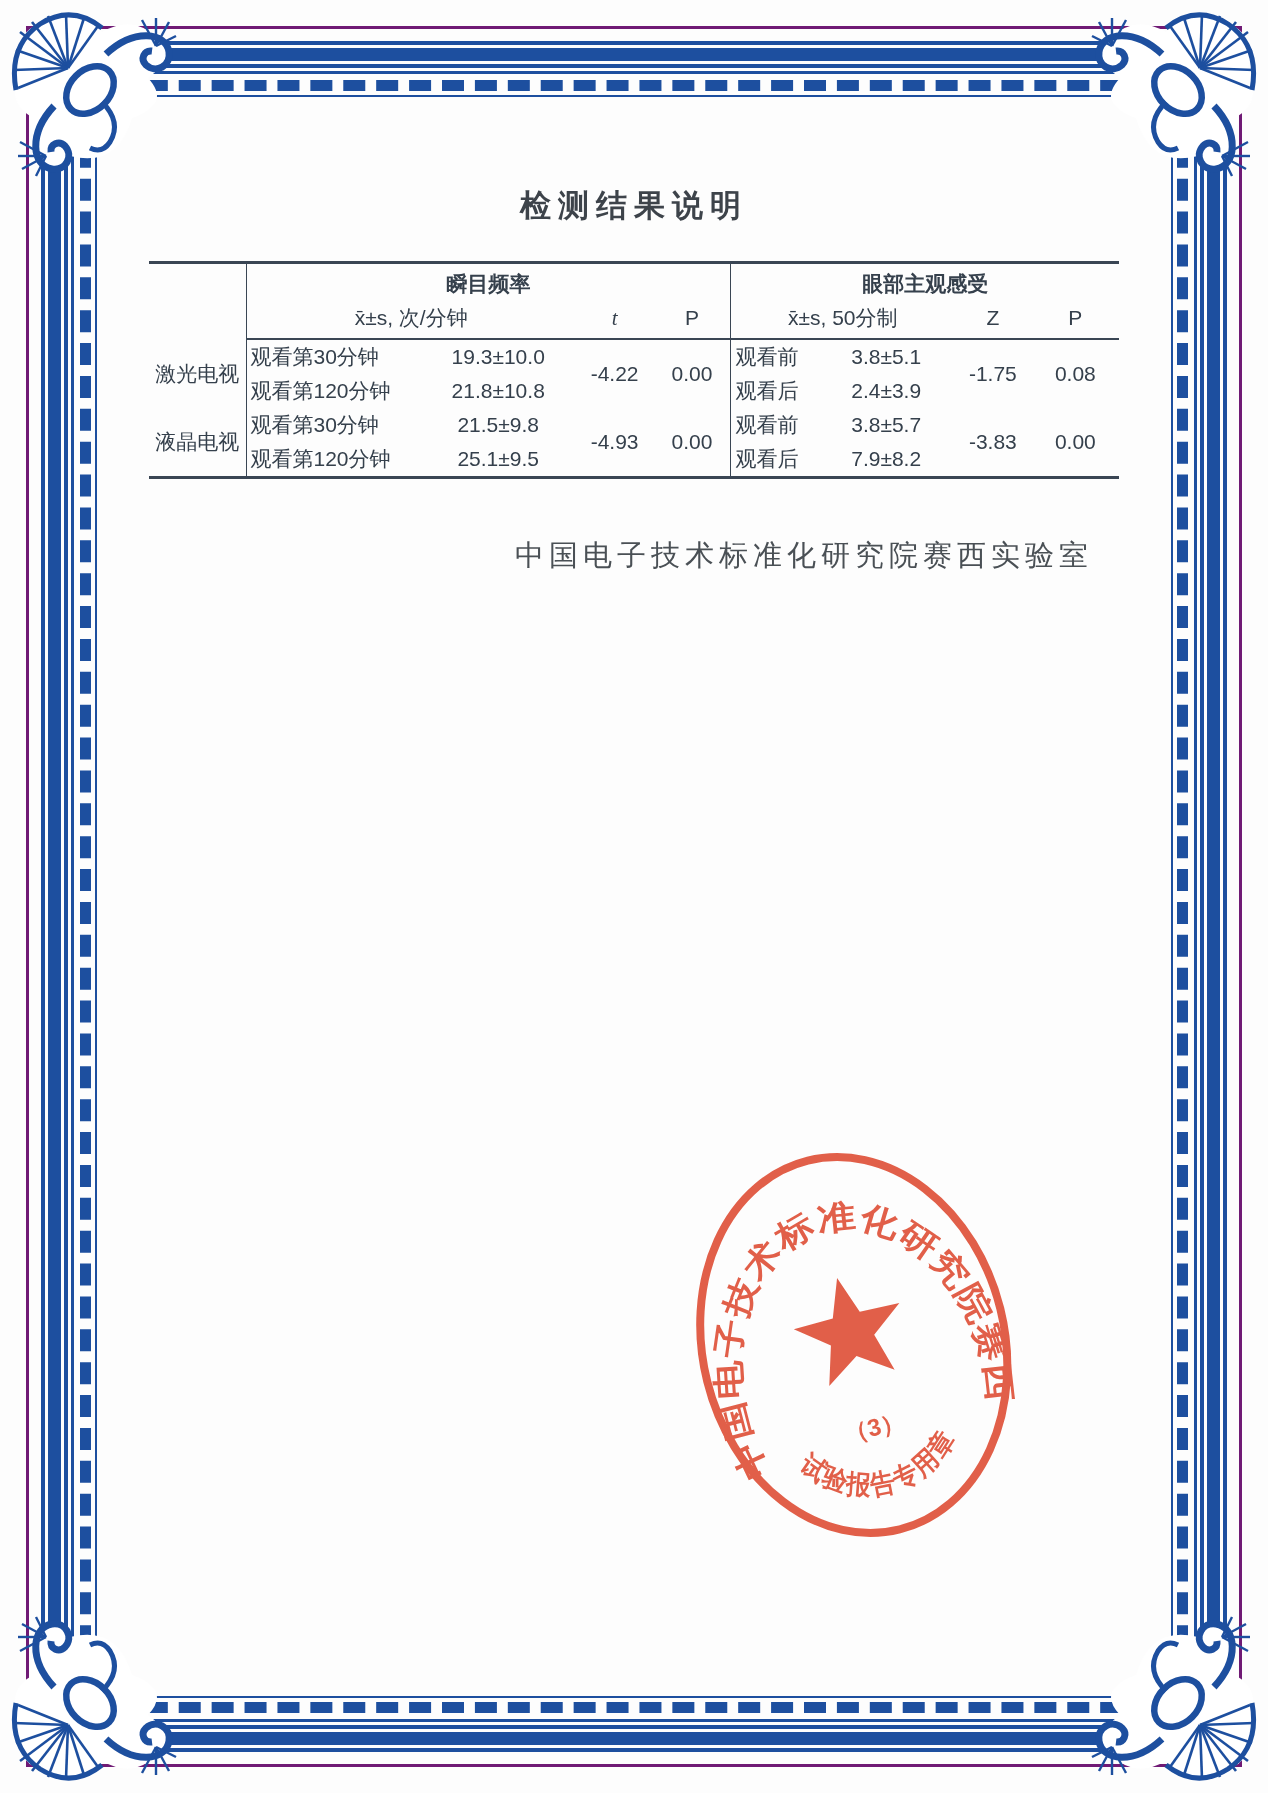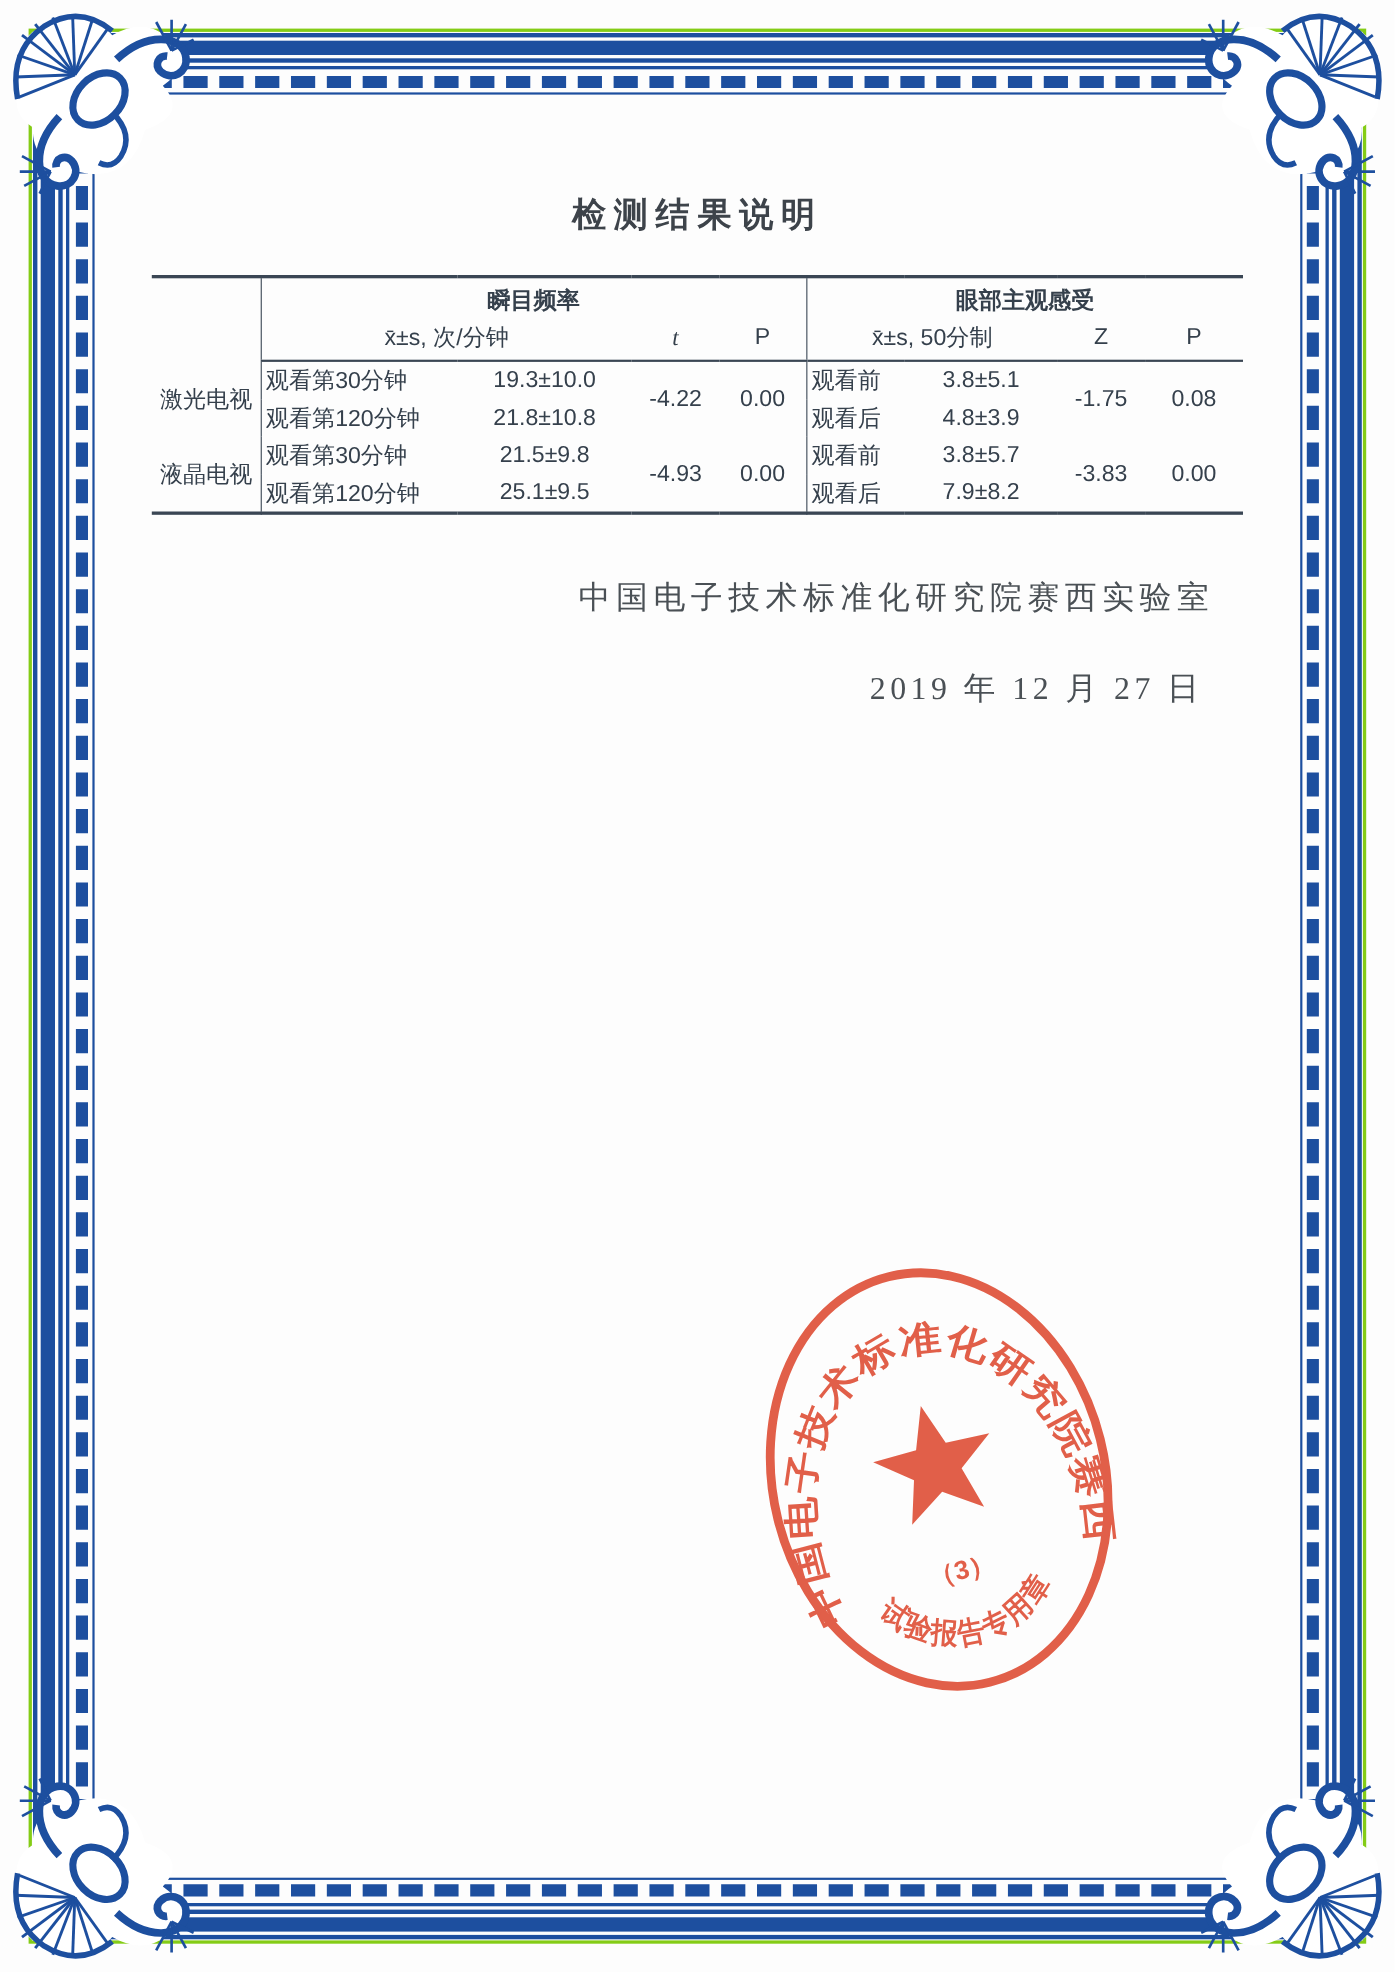--- a/index.html
+++ b/index.html
@@ -9,21 +9,21 @@
     width: 1268px;
     height: 1793px;
     background: #fdfdfd;
     font-family: "Liberation Serif", "DejaVu Serif", serif;
     color: #4a5055;
     overflow: hidden;
     padding: 26px;
   }
   
   .f  { width:100%; height:100%; }
-  .f1 { border:3px solid #84cc16;  padding:1px; }
+  .f1 { border:3px solid #701a75;  padding:12px; }
   .f2 { border:4px solid #1d4f9f;  padding:3px; }
   .f3 { border:13px solid #1d4f9f; padding:3px; }
   .f4 { border:4px solid #1d4f9f;  padding:3px; }
   .f5 { border:3px solid #1d4f9f;  padding:6px; }
   .f6 { border:11px dashed #1d4f9f; padding:4px; }
   .f7 { border:2px solid #1d4f9f;  }
   .content {
     position: relative;
     width:100%; height:100%;
     padding: 88px 52px 0 52px;
@@ -284,21 +284,21 @@
                   <td class="t-stat" rowspan="2">0.00</td>
                   <td class="t-time sep">观看前</td>
                   <td class="t-val">3.8±5.1</td>
                   <td class="t-stat" rowspan="2">-1.75</td>
                   <td class="t-stat" rowspan="2">0.08</td>
                 </tr>
                 <tr>
                   <td class="t-time">观看第120分钟</td>
                   <td class="t-val">21.8±10.8</td>
                   <td class="t-time sep">观看后</td>
-                  <td class="t-val">4.8±3.9</td>
+                  <td class="t-val">2.4±3.9</td>
                 </tr>
                 <tr>
                   <td class="c-label" rowspan="2">液晶电视</td>
                   <td class="t-time">观看第30分钟</td>
                   <td class="t-val">21.5±9.8</td>
                   <td class="t-stat" rowspan="2">-4.93</td>
                   <td class="t-stat" rowspan="2">0.00</td>
                   <td class="t-time sep">观看前</td>
                   <td class="t-val">3.8±5.7</td>
                   <td class="t-stat" rowspan="2">-3.83</td>
@@ -310,21 +310,20 @@
                   <td class="t-time sep">观看后</td>
                   <td class="t-val">7.9±8.2</td>
                 </tr>
               </tbody>
             </table>
 
 
 
             <div class="sig-block">
               <div class="sig-line">中国电子技术标准化研究院赛西实验室</div>
-              <div class="date-line">2019 年 12 月 27 日</div>
             </div>
 
           </div>
 
         </div>
        </div>
       </div>
      </div>
     </div>
    </div>

